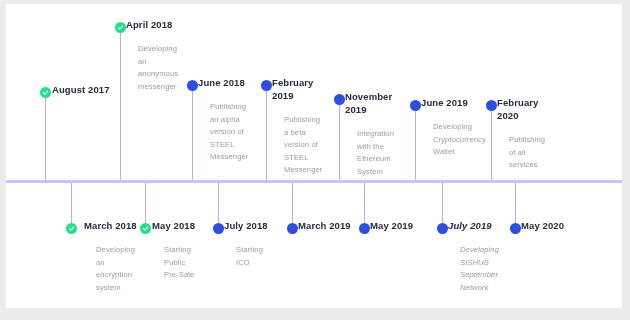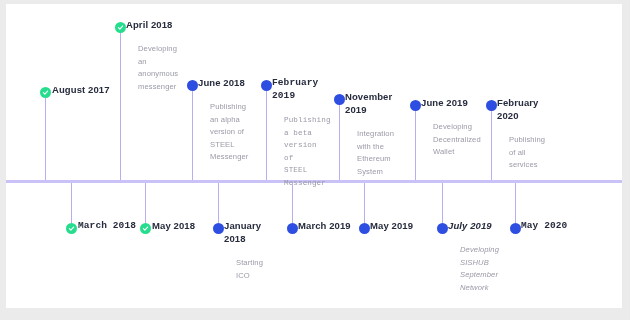--- a/index.html
+++ b/index.html
@@ -107,84 +107,86 @@
         <div class="entry-desc">Developing an anonymous messenger</div>
       </div>
       <div class="stem" style="left: 186px; top: 86px; height: 90px;"></div>
       <div class="marker dot" title="September 2018" style="left: 181px; top: 76px;"></div>
       <div class="entry-text" style="left: 192px; top: 72px; width: 62px;">
         <div class="entry-date">June 2018</div>
         <div class="entry-desc">Publishing an alpha version of STEEL Messenger</div>
       </div>
       <div class="stem" style="left: 260px; top: 86px; height: 90px;"></div>
       <div class="marker dot" title="February 2019" style="left: 255px; top: 76px;"></div>
-      <div class="entry-text" style="left: 266px; top: 72px; width: 60px; font-family: Liberation Mono, monospace;">
+      <div class="entry-text" style="left: 266px; top: 72px; width: 60px;">
         <div class="entry-date">February 2019</div>
         <div class="entry-desc">Publishing a beta version of STEEL Messenger</div>
       </div>
       <div class="stem" style="left: 333px; top: 100px; height: 76px;"></div>
       <div class="marker dot" title="April 2019" style="left: 328px; top: 90px;"></div>
       <div class="entry-text" style="left: 339px; top: 86px; width: 60px;">
         <div class="entry-date">November 2019</div>
         <div class="entry-desc">Integration with the Ethereum System</div>
       </div>
       <div class="stem" style="left: 409px; top: 106px; height: 70px;"></div>
       <div class="marker dot" title="June 2019" style="left: 404px; top: 96px;"></div>
       <div class="entry-text" style="left: 415px; top: 92px; width: 62px;">
         <div class="entry-date">June 2019</div>
-        <div class="entry-desc">Developing Decentralized Wallet</div>
+        <div class="entry-desc">Developing Cryptocurrency Wallet</div>
       </div>
       <div class="stem" style="left: 485px; top: 106px; height: 70px;"></div>
       <div class="marker dot" title="February 2020" style="left: 480px; top: 96px;"></div>
       <div class="entry-text" style="left: 491px; top: 92px; width: 62px;">
         <div class="entry-date">February 2020</div>
         <div class="entry-desc">Publishing of all services</div>
       </div>
     </div>
   <div id="below-group">
       <div class="stem" style="left: 65px; top: 179px; height: 40px;"></div>
       <div class="marker check" title="March 2018" style="left: 60px; top: 219px;">
         <svg width="7" height="7" viewBox="0 0 10 10">
           <path d="M2 5.2 L4.1 7.2 L8 2.9" fill="none" stroke="#ffffff" stroke-width="1.6" stroke-linecap="round" stroke-linejoin="round"></path>
         </svg>
       </div>
-      <div class="entry-text" style="left: 72px; top: 215px; width: 62px; font-family: Liberation Mono, monospace;">
+      <div class="entry-text" style="left: 78px; top: 215px; width: 62px;">
         <div class="entry-date">March 2018</div>
+        <div class="entry-desc">Developing an encryption system</div>
       </div>
       <div class="stem" style="left: 139px; top: 179px; height: 40px;"></div>
       <div class="marker check" title="May 2018" style="left: 134px; top: 219px;">
         <svg width="7" height="7" viewBox="0 0 10 10">
           <path d="M2 5.2 L4.1 7.2 L8 2.9" fill="none" stroke="#ffffff" stroke-width="1.6" stroke-linecap="round" stroke-linejoin="round"></path>
         </svg>
       </div>
       <div class="entry-text" style="left: 146px; top: 215px; width: 62px;">
         <div class="entry-date">May 2018</div>
+        <div class="entry-desc">Starting Public Pre-Sale</div>
       </div>
       <div class="stem" style="left: 212px; top: 179px; height: 40px;"></div>
       <div class="marker dot" title="November 2018" style="left: 207px; top: 219px;"></div>
       <div class="entry-text" style="left: 218px; top: 215px; width: 58px;">
-        <div class="entry-date">January 2018</div>
+        <div class="entry-date">July 2018</div>
         <div class="entry-desc">Starting ICO</div>
       </div>
       <div class="stem" style="left: 286px; top: 179px; height: 40px;"></div>
       <div class="marker dot" title="March 2019" style="left: 281px; top: 219px;"></div>
       <div class="entry-text" style="left: 292px; top: 215px; width: 58px;">
         <div class="entry-date">March 2019</div>
       </div>
       <div class="stem" style="left: 358px; top: 179px; height: 40px;"></div>
       <div class="marker dot" title="May 2019" style="left: 353px; top: 219px;"></div>
       <div class="entry-text" style="left: 364px; top: 215px; width: 62px;">
         <div class="entry-date">May 2019</div>
       </div>
       <div class="stem" style="left: 436px; top: 179px; height: 40px;"></div>
       <div class="marker dot" title="July 2019" style="left: 431px; top: 219px;"></div>
       <div class="entry-text" style="left: 442px; top: 215px; width: 56px; font-style: italic;">
         <div class="entry-date">July 2019</div>
         <div class="entry-desc">Developing SISHUB September Network</div>
       </div>
       <div class="stem" style="left: 509px; top: 179px; height: 40px;"></div>
       <div class="marker dot" title="May 2020" style="left: 504px; top: 219px;"></div>
-      <div class="entry-text" style="left: 515px; top: 215px; width: 100px; font-family: Liberation Mono, monospace;">
+      <div class="entry-text" style="left: 515px; top: 215px; width: 100px;">
         <div class="entry-date">May 2020</div>
       </div>
     </div>
 
 </div>
 
 </body></html>

